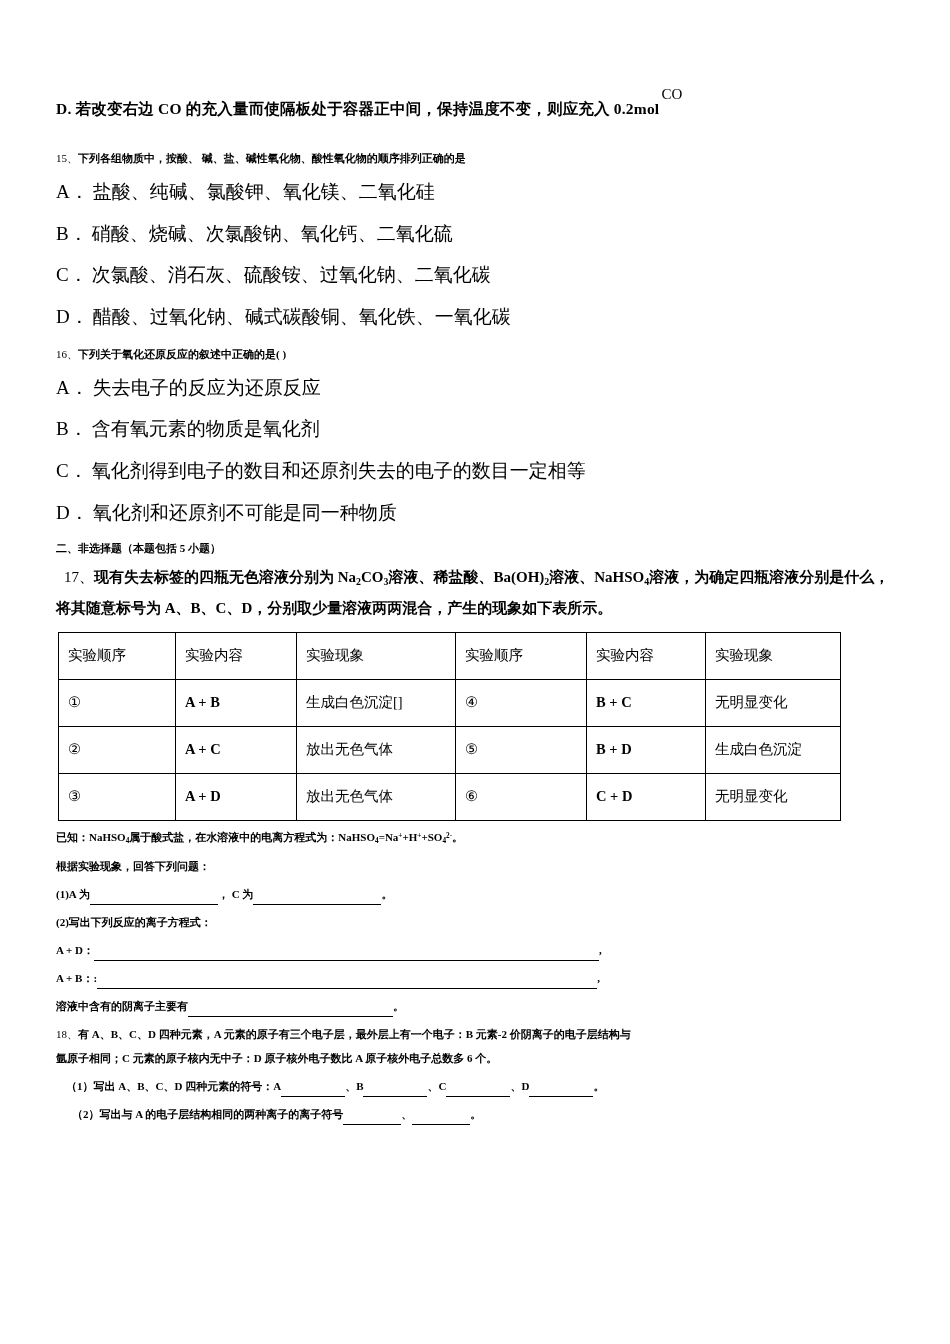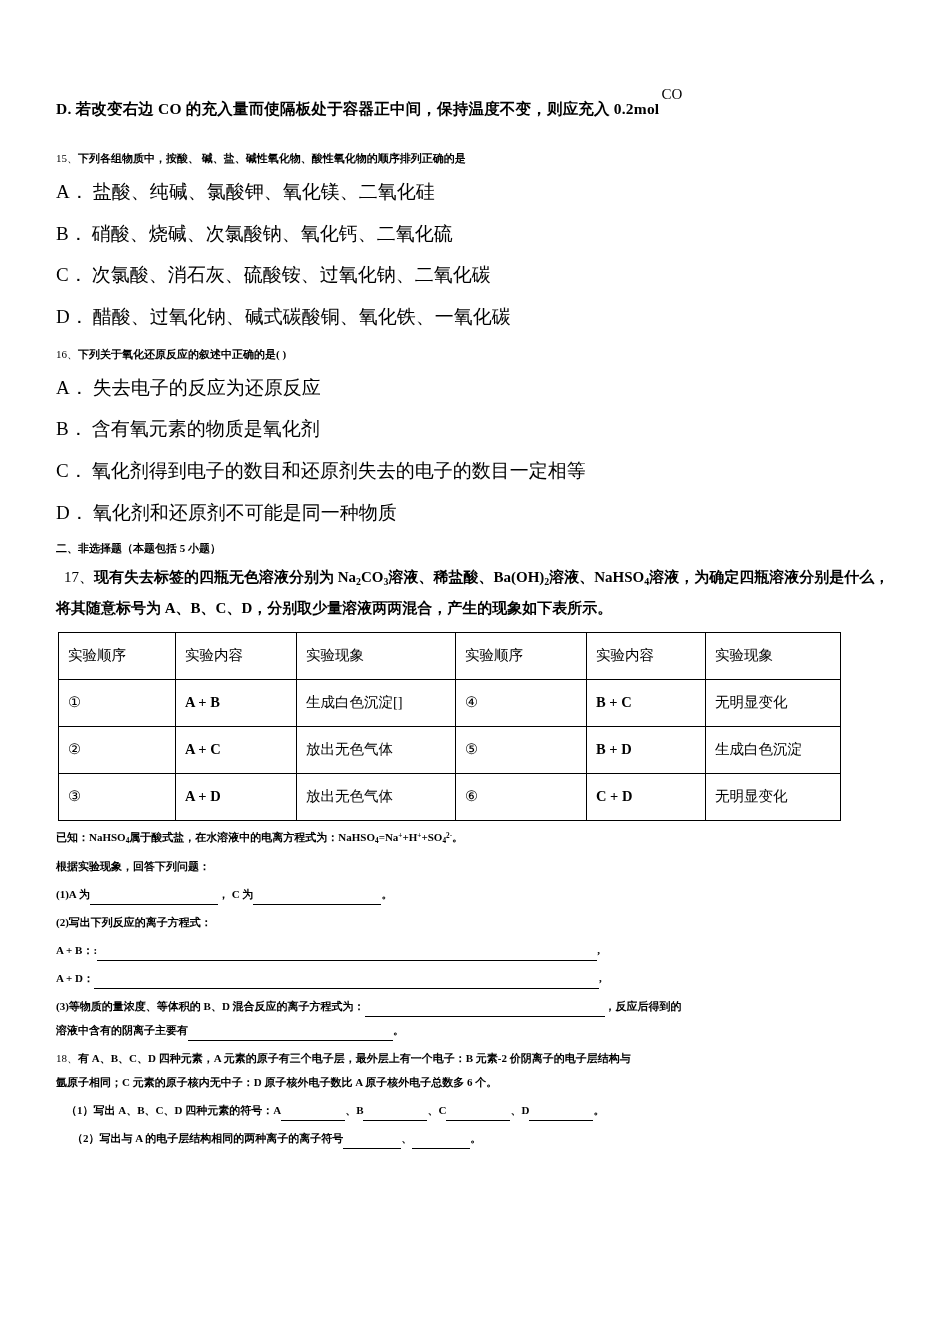--- a/index.html
+++ b/index.html
@@ -229,30 +229,27 @@
 
     <div class="sub-q" style="margin-top:8px;">根据实验现象，回答下列问题：</div>
 
     <div class="sub-q">
       <span>(1)A 为</span><span class="blank b-128"></span><span>，  C 为</span><span class="blank b-128"></span><span>。</span>
     </div>
 
     <div class="sub-q">(2)写出下列反应的离子方程式：</div>
 
     <div class="sub-q mono-line">
+      <span>A + D：</span><span class="blank b-505"></span><span>,</span>
+    </div>
+
+    <div class="sub-q mono-line">
       <span>A + B：</span><span>:</span><span class="blank b-500"></span><span>,</span>
     </div>
 
-    <div class="sub-q mono-line">
-      <span>A + D：</span><span class="blank b-505"></span><span>,</span>
-    </div>
-
-    <div class="sub-q tight">
-      <span>(3)等物质的量浓度、等体积的 B、D 混合反应的离子方程式为：</span><span class="blank b-240"></span><span>，反应后得到的</span>
-    </div>
     <div class="sub-q">
       <span>溶液中含有的阴离子主要有</span><span class="blank b-205"></span><span>。</span>
     </div>
 
 
     <div class="sub-q tight">
       <span class="q-num">18、</span><span>有 A、B、C、D 四种元素，A 元素的原子有三个电子层，最外层上有一个电子：B 元素-2 价阴离子的电子层结构与</span>
     </div>
     <div class="sub-q">氩原子相同；C 元素的原子核内无中子：D 原子核外电子数比 A 原子核外电子总数多 6 个。</div>
 

